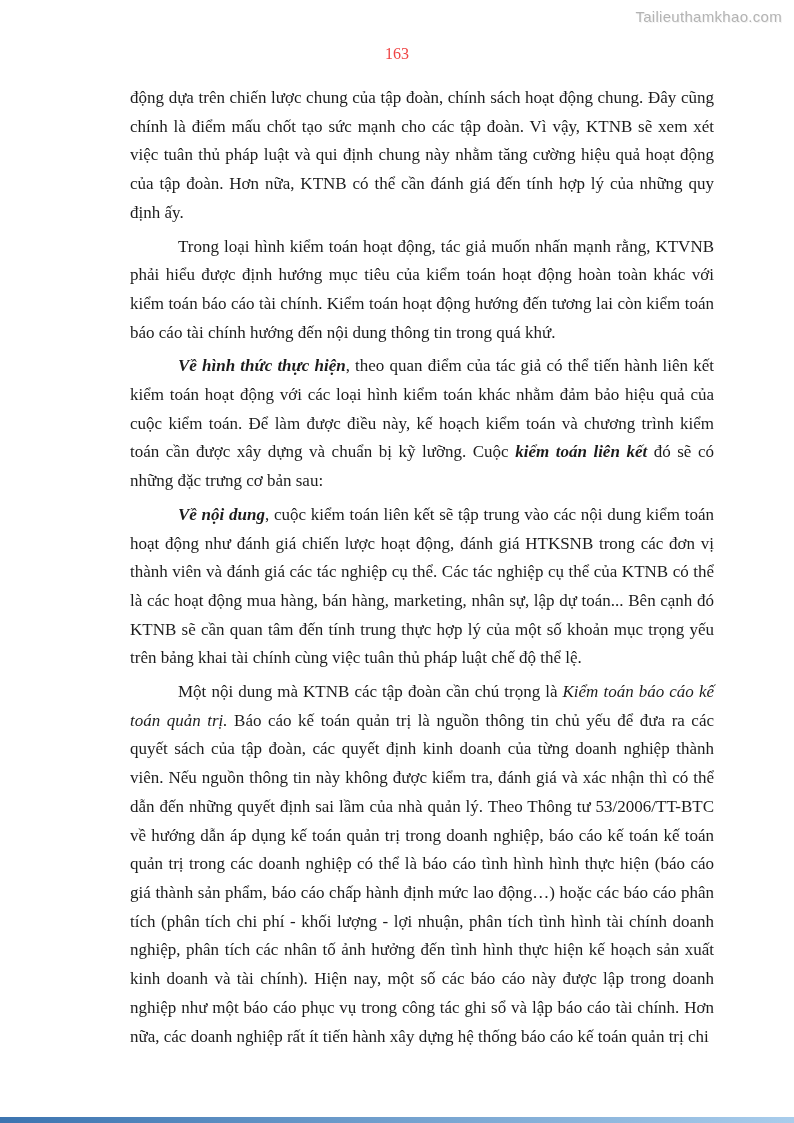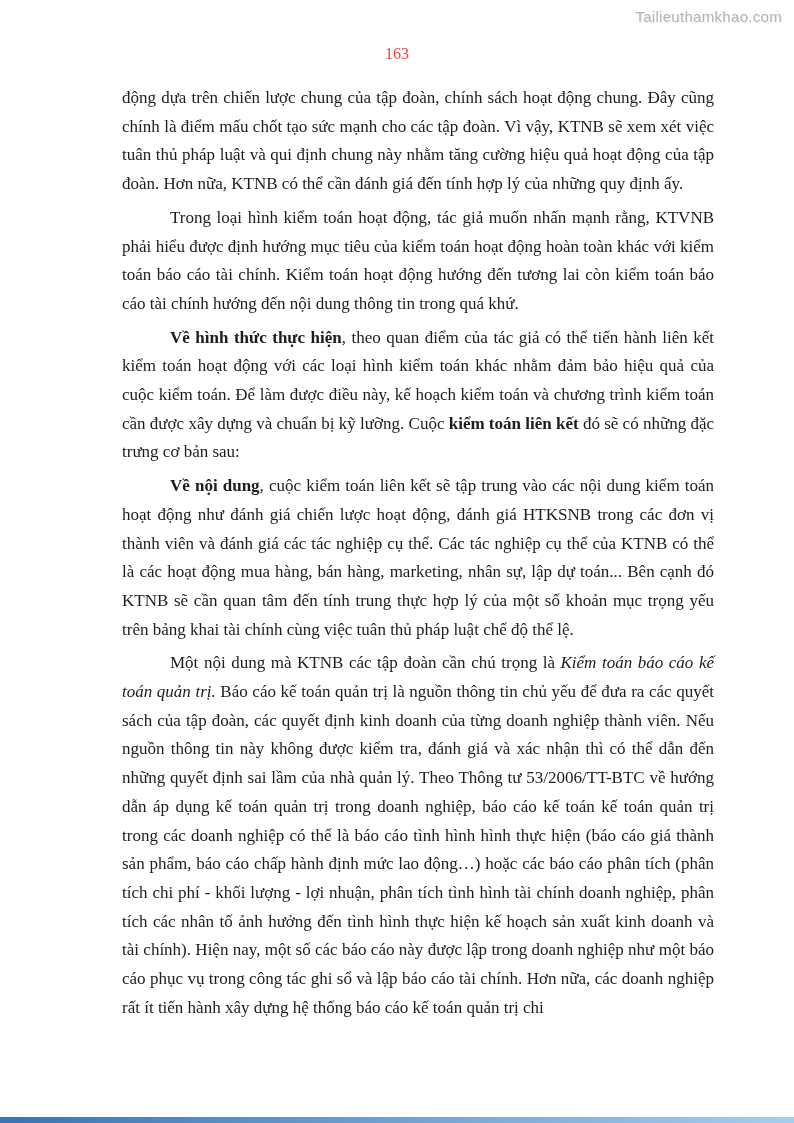--- a/index.html
+++ b/index.html
@@ -35,27 +35,27 @@
     position: absolute;
     top: 84px;
     left: 118px;
     width: 596px;
     font-size: 17px;
     line-height: 28.7px;
     color: #1c1c1c;
     text-align: justify;
   }
   .body p {
-    margin: 0 0 5px 4px;
+    margin: 0 0 5px 12px;
     text-indent: 48px;
   }
   .body p.no-indent { text-indent: 0; }
   .seg-n  { font-style: normal; font-weight: normal; }
   .seg-i  { font-style: italic; font-weight: normal; }
-  .seg-bi { font-weight: bold; }
+  .seg-bi { font-style: italic; font-weight: bold; }
   .footer-bar {
     position: absolute;
     bottom: 0;
     left: 0;
     width: 100%;
     height: 6px;
     background: linear-gradient(to right, #3c74b0, #a9cdec);
   }
 </style>
 </head>

